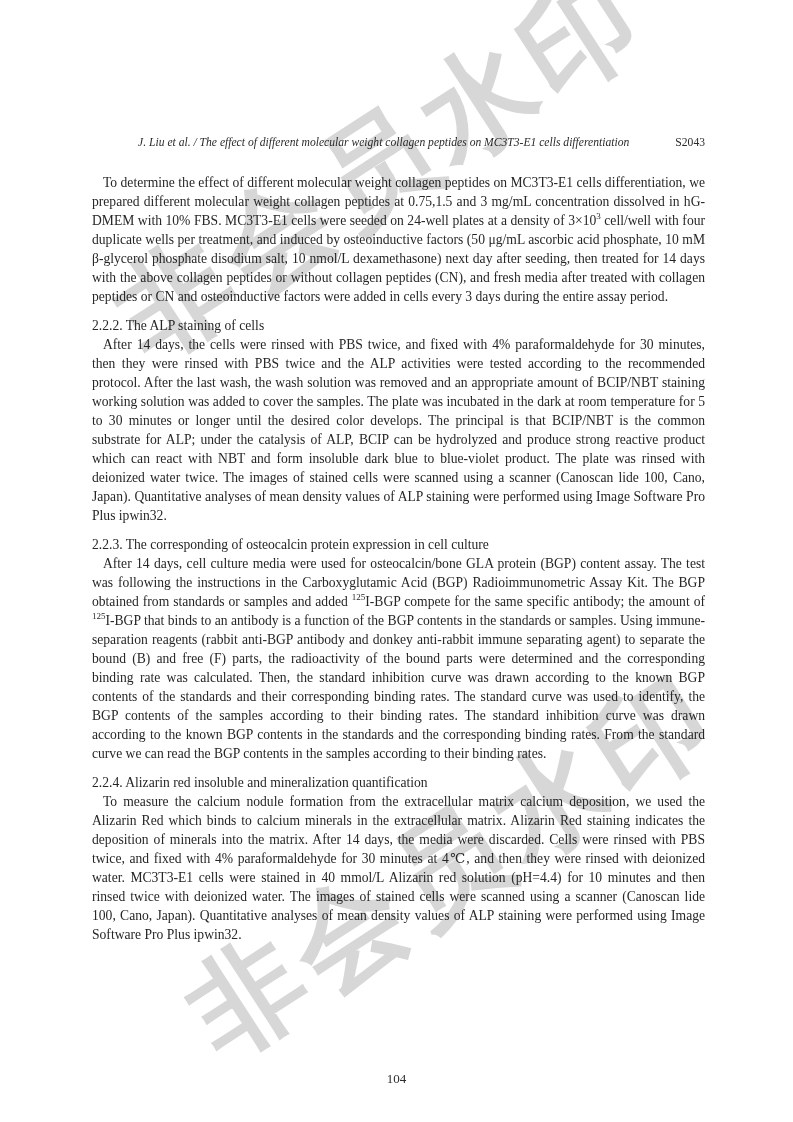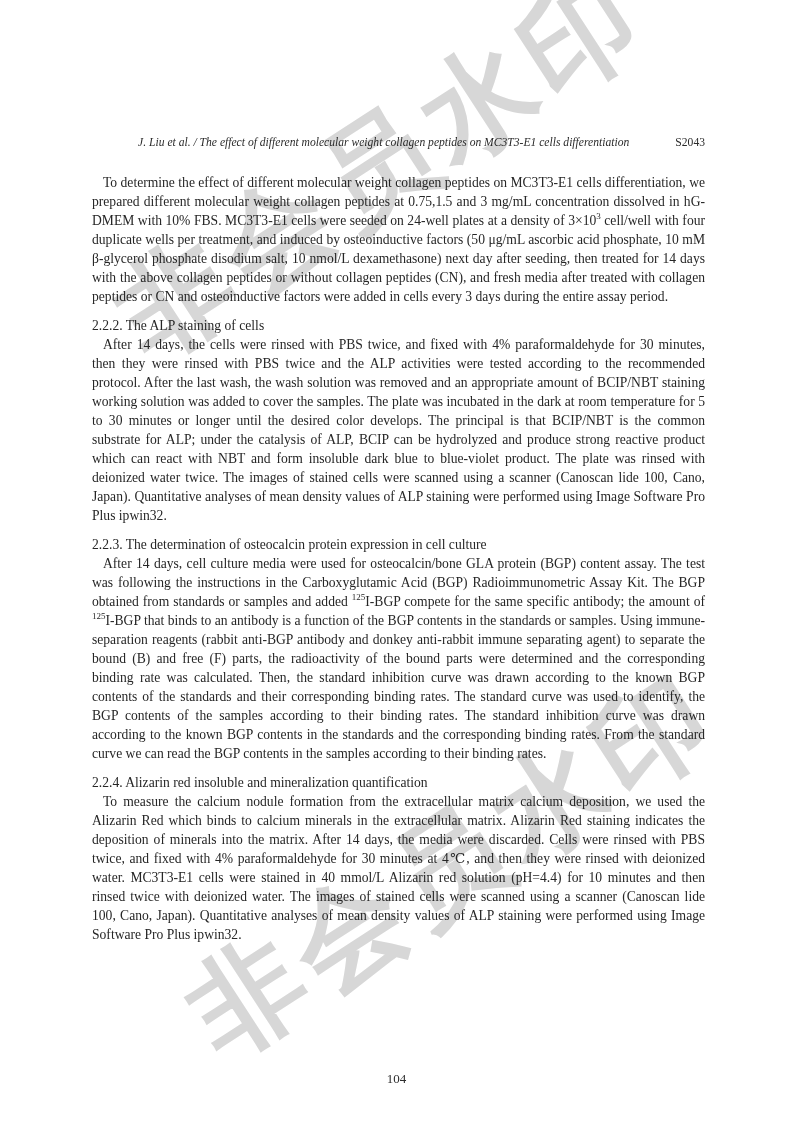--- a/index.html
+++ b/index.html
@@ -97,21 +97,21 @@
     </div>
 
     <div class="body-text">
 
 
       <p class="indent"><span>To determine the effect of different molecular weight collagen peptides on MC3T3-E1 cells differentiation, we prepared different molecular weight collagen peptides at 0.75,1.5 and 3 mg/mL concentration dissolved in hG-DMEM with 10% FBS. MC3T3-E1 cells were seeded on 24-well plates at a density of 3×10</span><sup>3</sup><span> cell/well with four duplicate wells per treatment, and induced by osteoinductive factors (50 μg/mL ascorbic acid phosphate, 10 mM β-glycerol phosphate disodium salt, 10 nmol/L dexamethasone) next day after seeding, then treated for 14 days with the above collagen peptides or without collagen peptides (CN), and fresh media after treated with collagen peptides or CN and osteoinductive factors were added in cells every 3 days during the entire assay period.</span></p>
 
       <h3 class="sec-heading">2.2.2. The ALP staining of cells</h3>
       <p class="indent">After 14 days, the cells were rinsed with PBS twice, and fixed with 4% paraformaldehyde for 30 minutes, then they were rinsed with PBS twice and the ALP activities were tested according to the recommended protocol. After the last wash, the wash solution was removed and an appropriate amount of BCIP/NBT staining working solution was added to cover the samples. The plate was incubated in the dark at room temperature for 5 to 30 minutes or longer until the desired color develops. The principal is that BCIP/NBT is the common substrate for ALP; under the catalysis of ALP, BCIP can be hydrolyzed and produce strong reactive product which can react with NBT and form insoluble dark blue to blue-violet product. The plate was rinsed with deionized water twice. The images of stained cells were scanned using a scanner (Canoscan lide 100, Cano, Japan). Quantitative analyses of mean density values of ALP staining were performed using Image Software Pro Plus ipwin32.</p>
 
-      <h3 class="sec-heading">2.2.3. The determination of osteocalcin protein expression in cell culture</h3>
+      <h3 class="sec-heading">2.2.3. The corresponding of osteocalcin protein expression in cell culture</h3>
       <p class="indent"><span>After 14 days, cell culture media were used for osteocalcin/bone GLA protein (BGP) content assay. The test was following the instructions in the Carboxyglutamic Acid (BGP) Radioimmunometric Assay Kit. The BGP obtained from standards or samples and added </span><sup>125</sup><span>I-BGP compete for the same specific antibody; the amount of </span><sup>125</sup><span>I-BGP that binds to an antibody is a function of the BGP contents in the standards or samples. Using immune-separation reagents (rabbit anti-BGP antibody and donkey anti-rabbit immune separating agent) to separate the bound (B) and free (F) parts, the radioactivity of the bound parts were determined and the corresponding binding rate was calculated. Then, the standard inhibition curve was drawn according to the known BGP contents of the standards and their corresponding binding rates. The standard curve was used to identify, the BGP contents of the samples according to their binding rates. The standard inhibition curve was drawn according to the known BGP contents in the standards and the corresponding binding rates. From the standard curve we can read the BGP contents in the samples according to their binding rates.</span></p>
 
       <h3 class="sec-heading">2.2.4. Alizarin red insoluble and mineralization quantification</h3>
       <p class="indent">To measure the calcium nodule formation from the extracellular matrix calcium deposition, we used the Alizarin Red which binds to calcium minerals in the extracellular matrix. Alizarin Red staining indicates the deposition of minerals into the matrix. After 14 days, the media were discarded. Cells were rinsed with PBS twice, and fixed with 4% paraformaldehyde for 30 minutes at 4℃, and then they were rinsed with deionized water. MC3T3-E1 cells were stained in 40 mmol/L Alizarin red solution (pH=4.4) for 10 minutes and then rinsed twice with deionized water. The images of stained cells were scanned using a scanner (Canoscan lide 100, Cano, Japan). Quantitative analyses of mean density values of ALP staining were performed using Image Software Pro Plus ipwin32.</p>
 
     </div>
   </div>
 
   <div class="footer">104</div>
 

